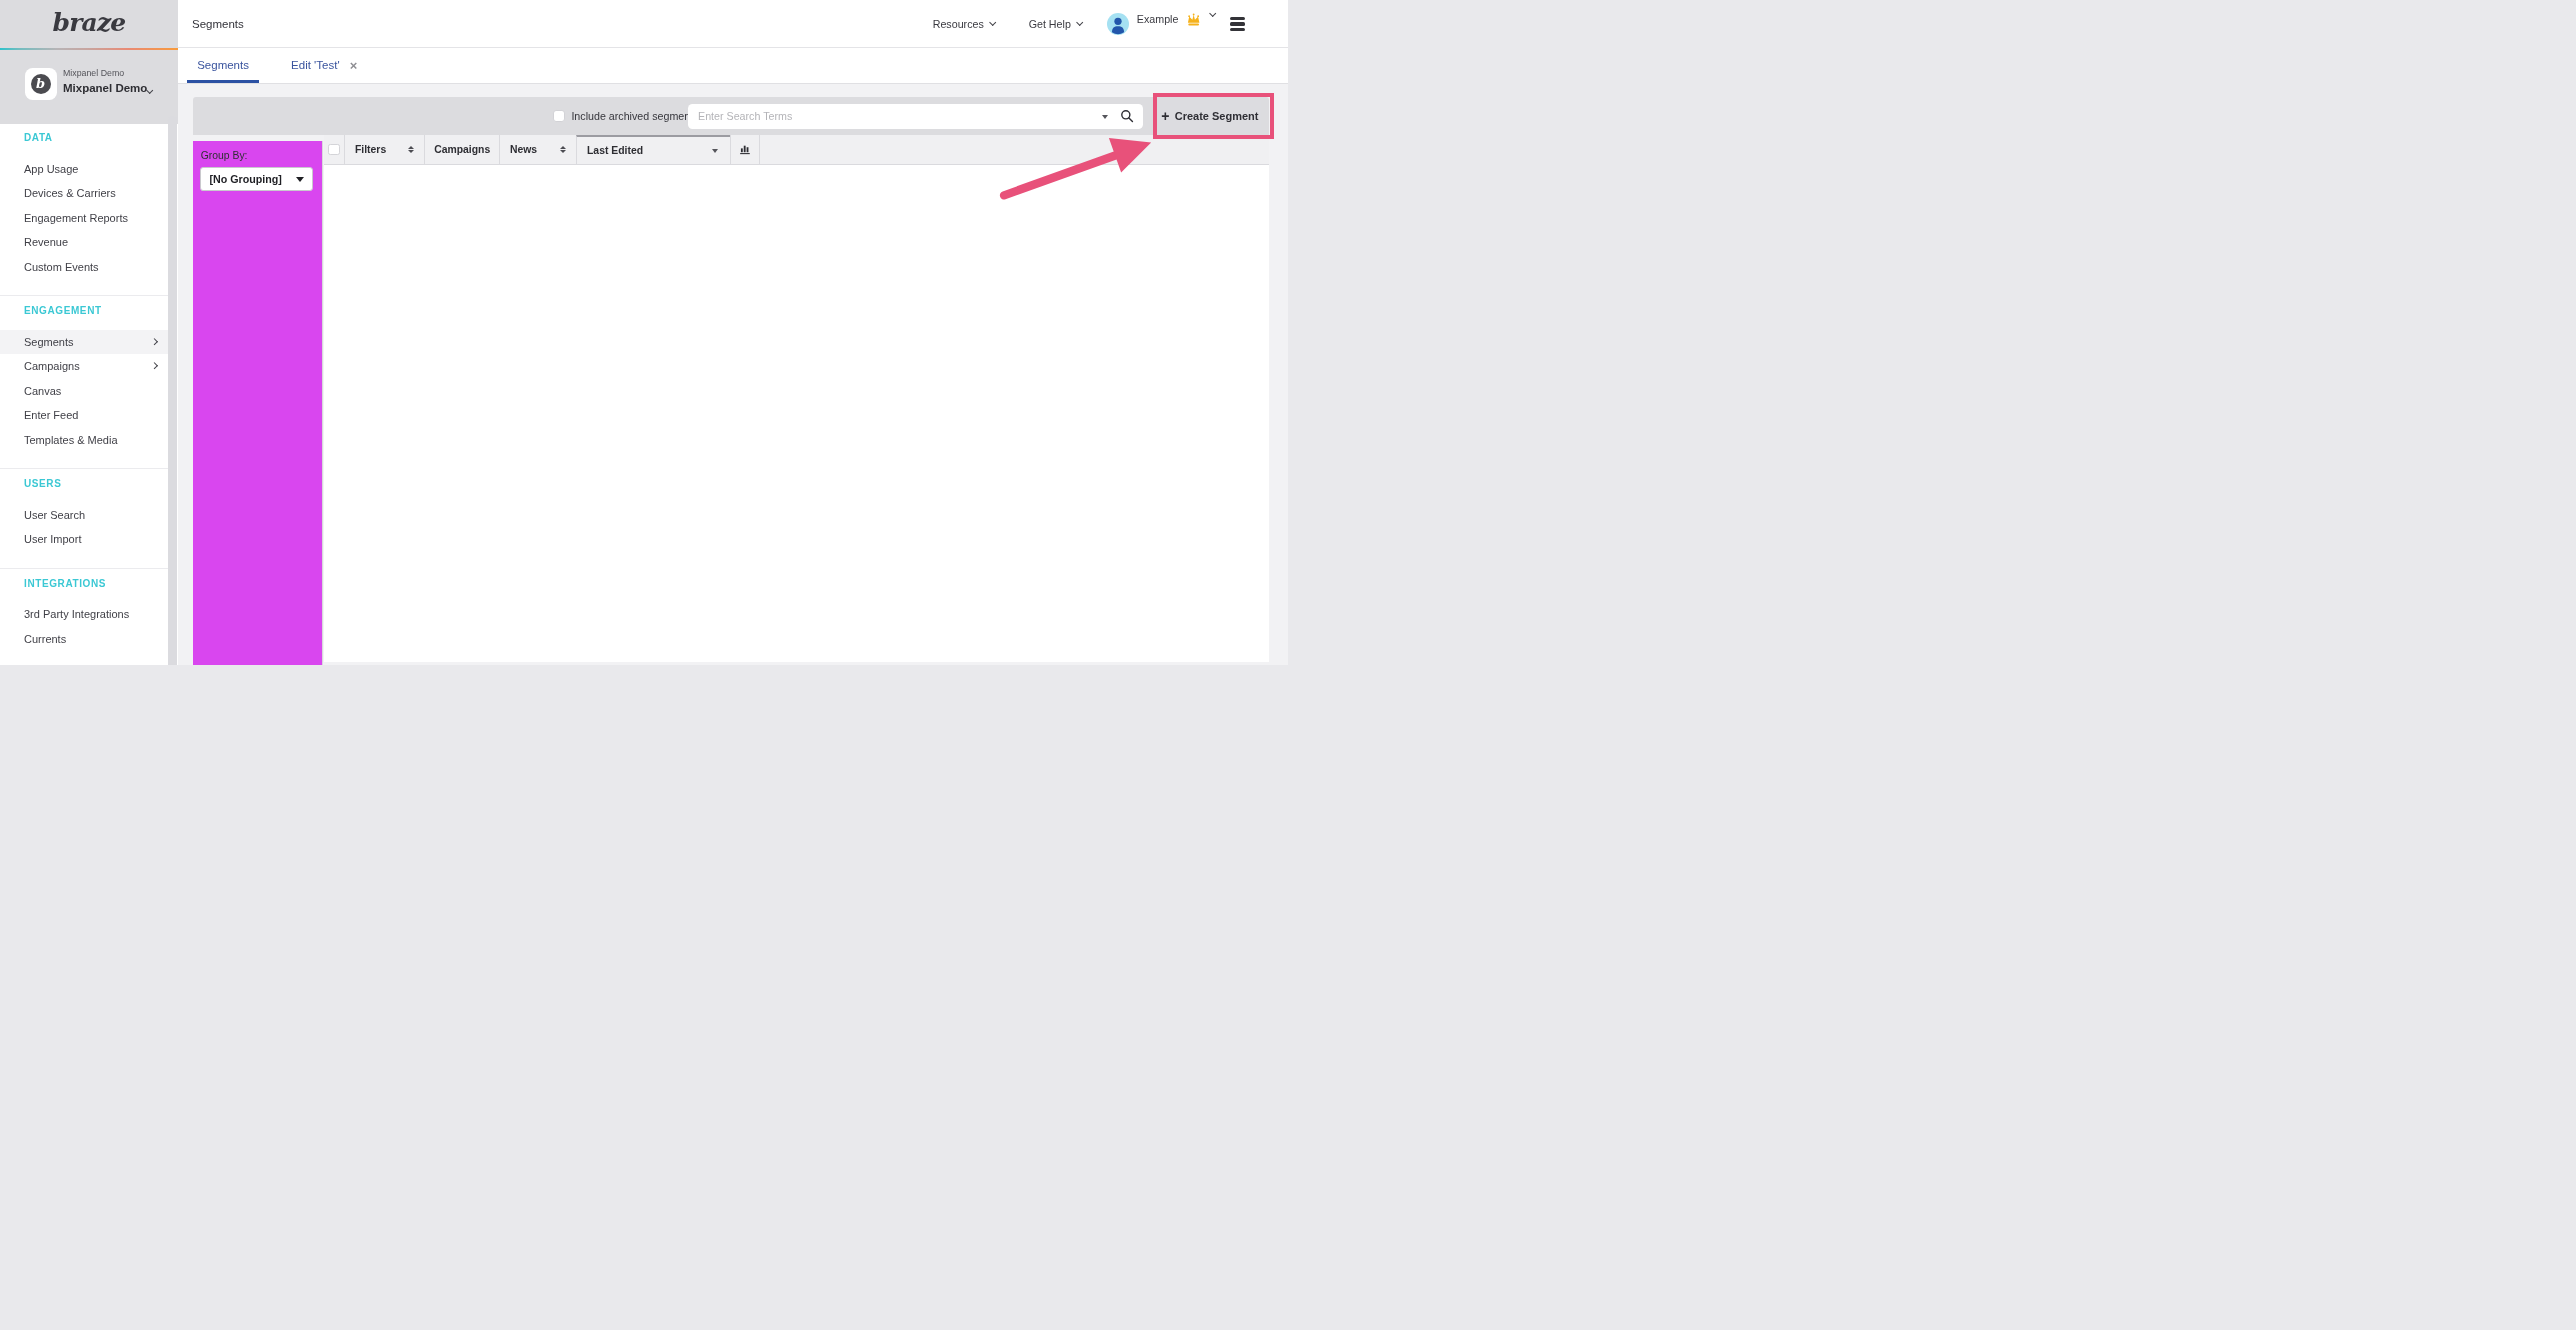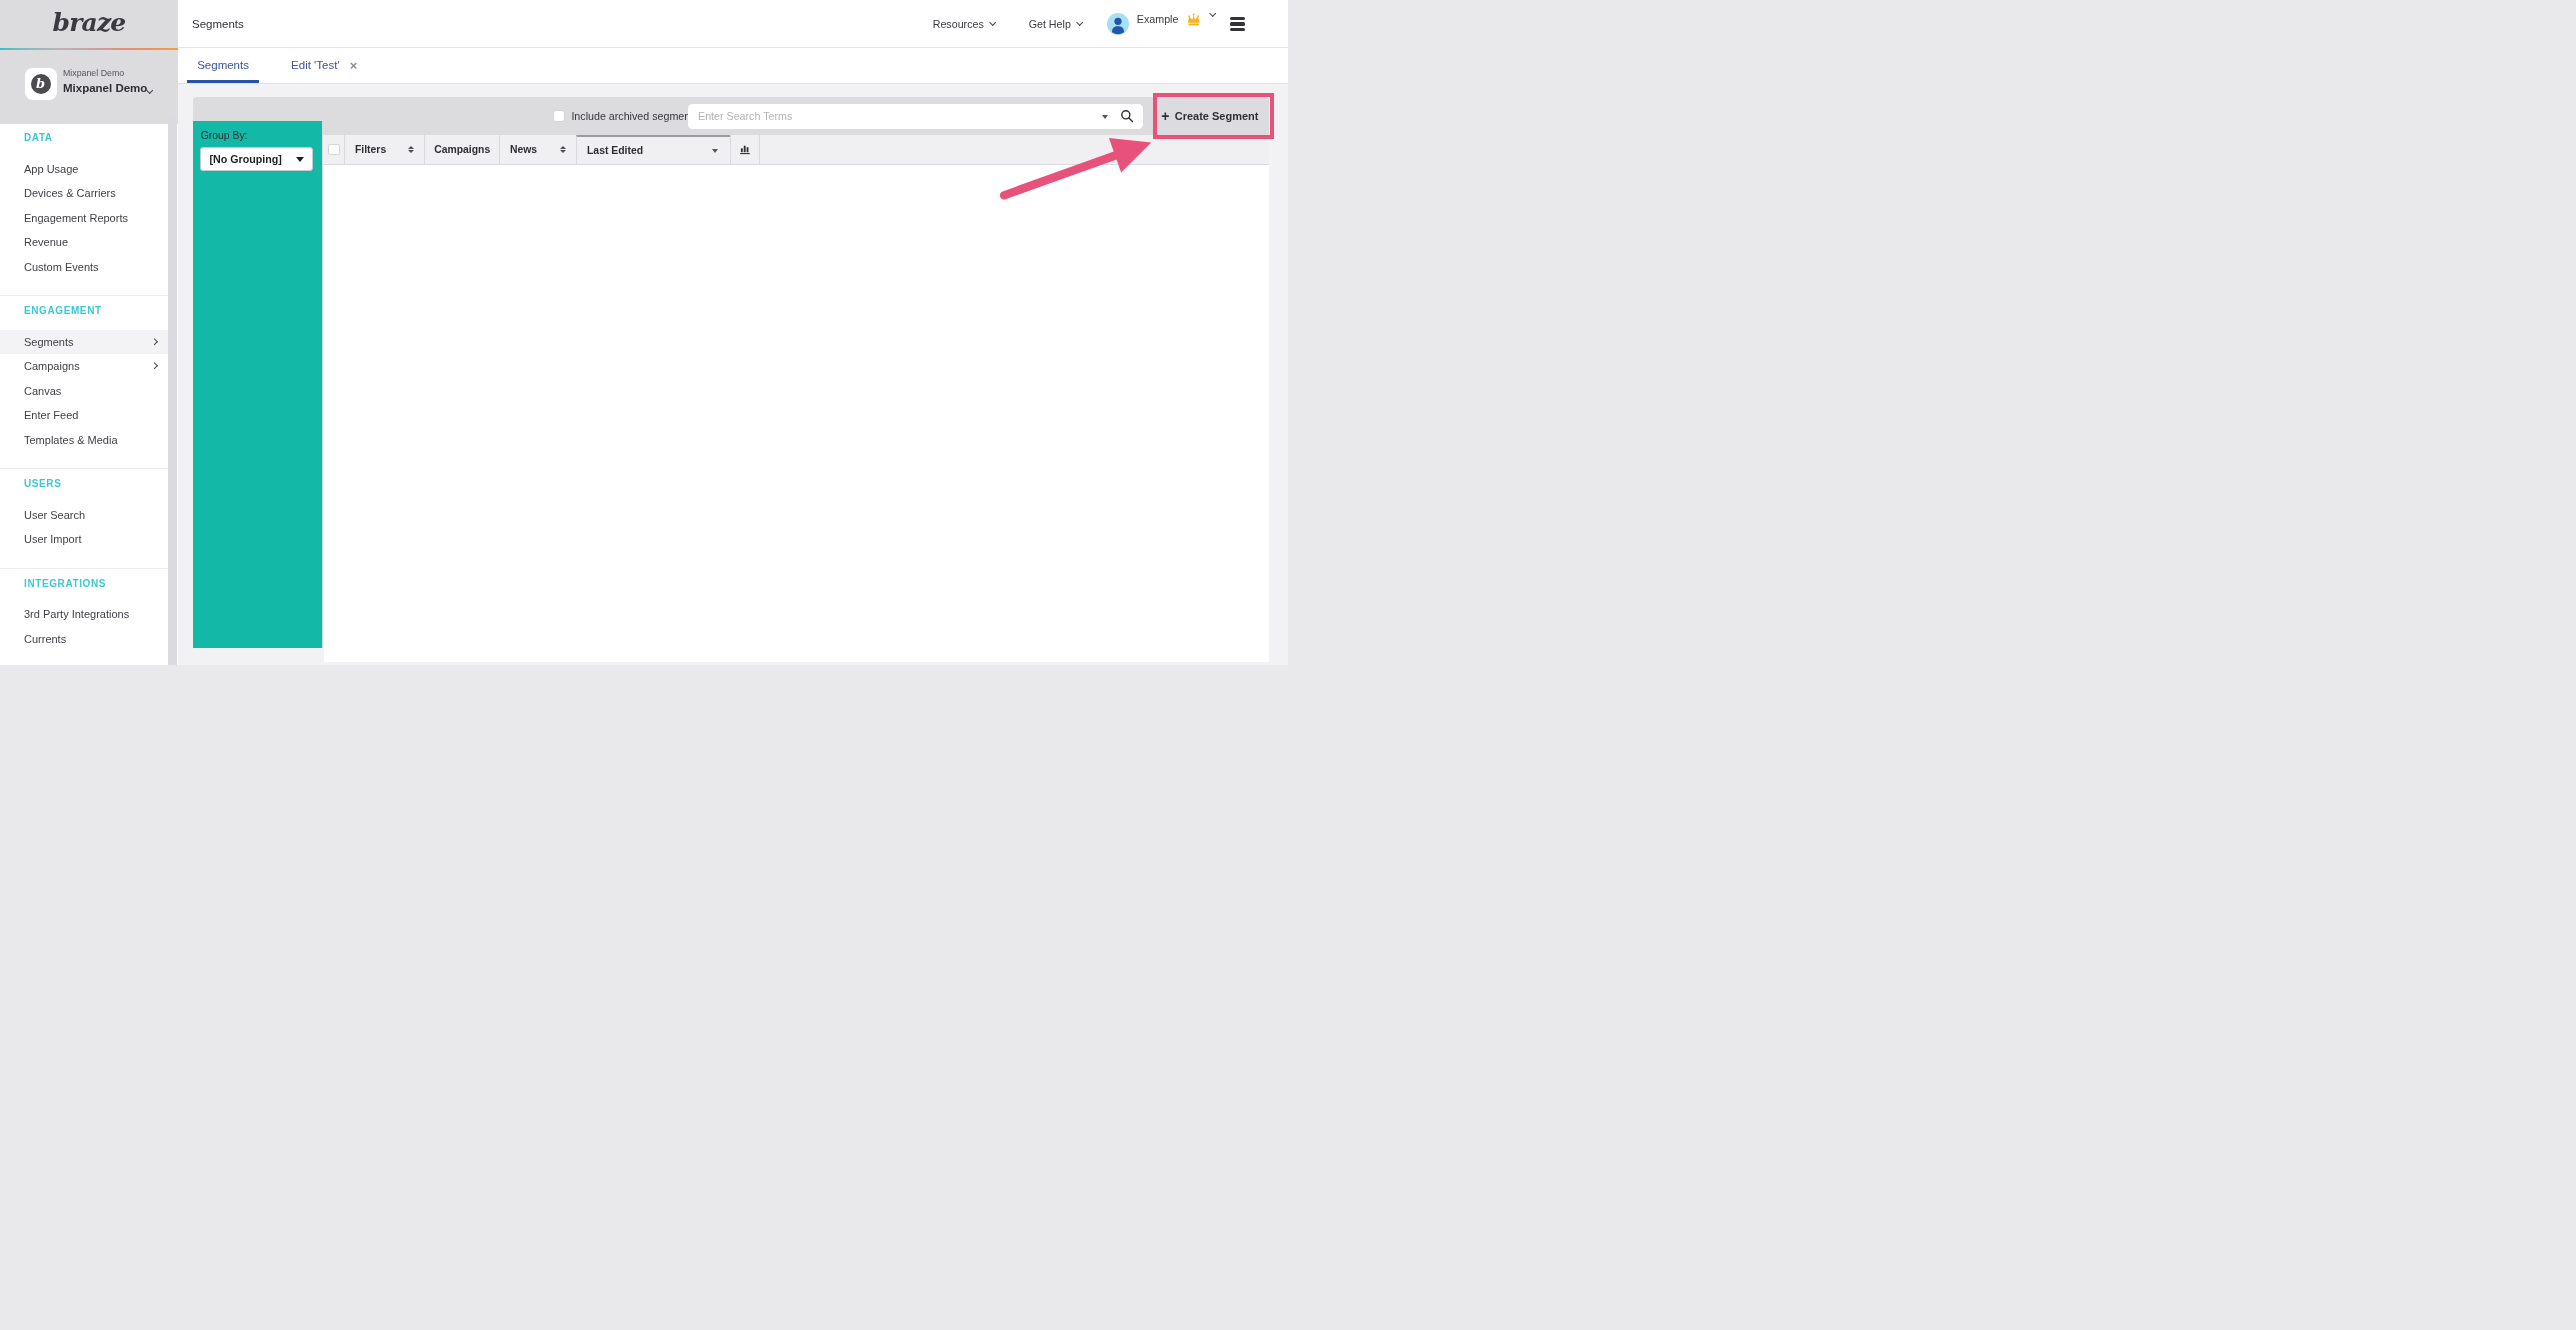--- a/index.html
+++ b/index.html
@@ -61,21 +61,21 @@
   .searchbox { position:absolute; left:495px; top:7px; width:455px; height:24.5px; background:#ffffff; border:none; border-radius:4.6px; }
   .searchbox input { position:absolute; left:0; top:0; width:399px; height:24.5px; border:none; outline:none; background:transparent; padding:0 0 0 10px; font-size:10.7px; color:#33333a; font-family:inherit; }
   .searchbox input::placeholder { color:#b4b4b8; }
   .tri-down { display:inline-block; width:0; height:0; border-left:3.5px solid transparent; border-right:3.5px solid transparent; border-top:4.2px solid #55555b; }
   .search-caret { position:absolute; right:35px; top:10.7px; cursor:pointer; }
   .search-icon { position:absolute; right:9.2px; top:5.4px; cursor:pointer; }
   .create-btn { position:absolute; right:7.7px; top:3.1px; width:103px; height:32px; display:flex; align-items:center; justify-content:center; gap:5.4px; background:#dcdce0; cursor:pointer; }
   .create-plus { font-size:14px; font-weight:700; color:#2f2f35; line-height:1; }
   .create-label { font-size:11px; font-weight:700; color:#2f2f35; }
   
-  .left-panel { position:absolute; left:193px; top:121px; width:130px; height:527px; background:#14b8a6; border-right:0.8px solid #d9d9dc; }
+  .left-panel { position:absolute; left:193px; top:141px; width:130px; height:527px; background:#d946ef; border-right:0.8px solid #d9d9dc; }
   .groupby-label { position:absolute; left:7.7px; top:9.2px; font-size:10.4px; color:#2f2f33; }
   .groupby-select { position:absolute; left:7px; top:26px; width:113px; height:24px; background:#ffffff; border:0.8px solid #c9c9cd; border-radius:3.1px; cursor:pointer; }
   .groupby-value { position:absolute; left:8.4px; top:0; line-height:22px; font-size:10.7px; font-weight:600; color:#1f1f24; }
   .groupby-caret { position:absolute; right:8.4px; top:9.2px; border-left-width:4.2px; border-right-width:4.2px; border-top-width:5px; border-top-color:#1f1f24; }
   
   .thead { position:absolute; left:324px; top:135px; width:945px; height:30px; background:#f0f0f2; border-bottom:0.8px solid #dadade; display:flex; }
   .th { position:relative; height:100%; display:flex; align-items:center; font-size:10.4px; font-weight:600; color:#2e2e33; }
   .th.bordered { border-left:0.8px solid #dadade; }
   .th-check { width:20px; justify-content:center; }
   .th-name { width:485px; padding:0 10.7px 0 9.2px; justify-content:space-between; }

